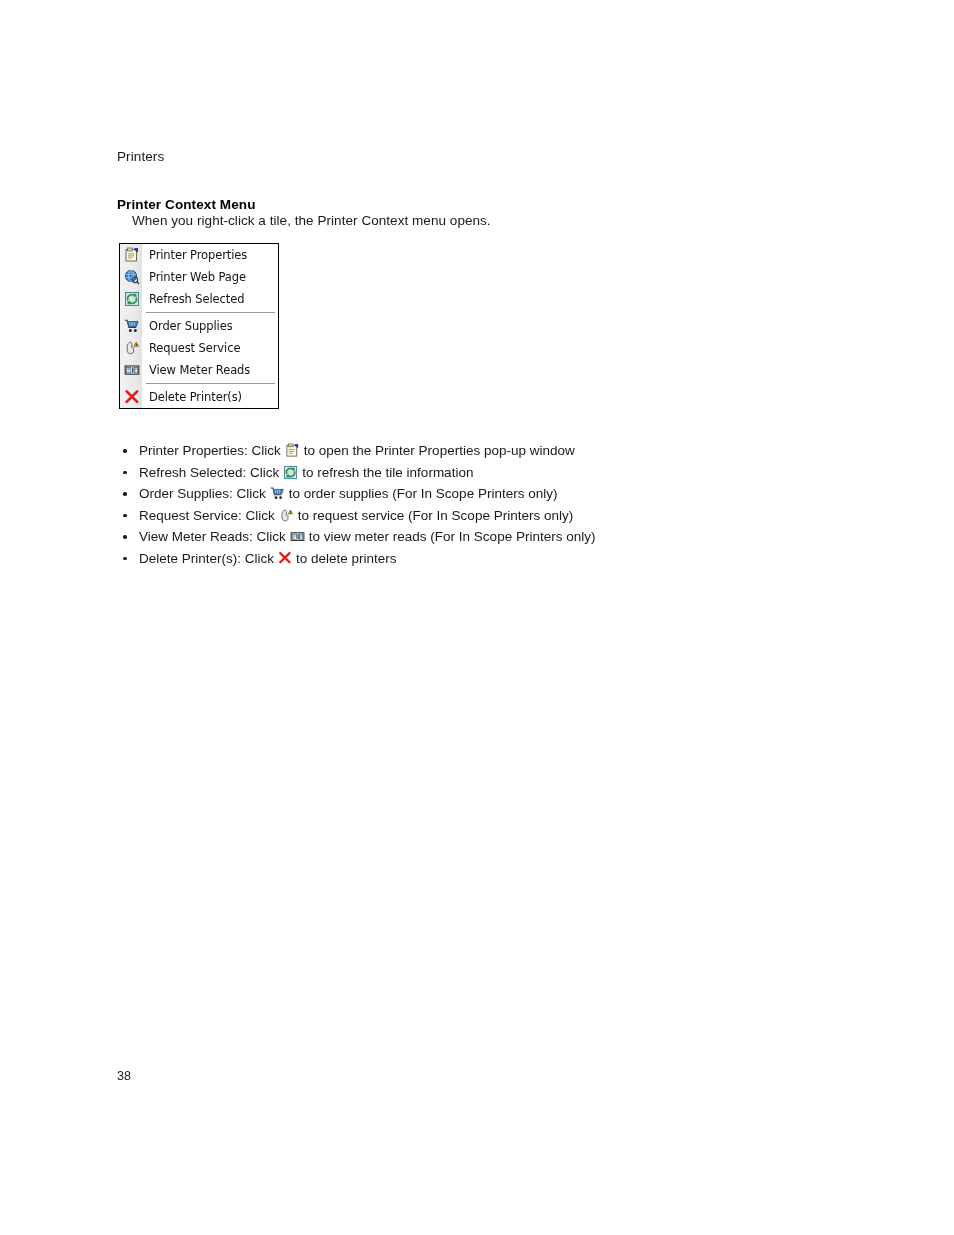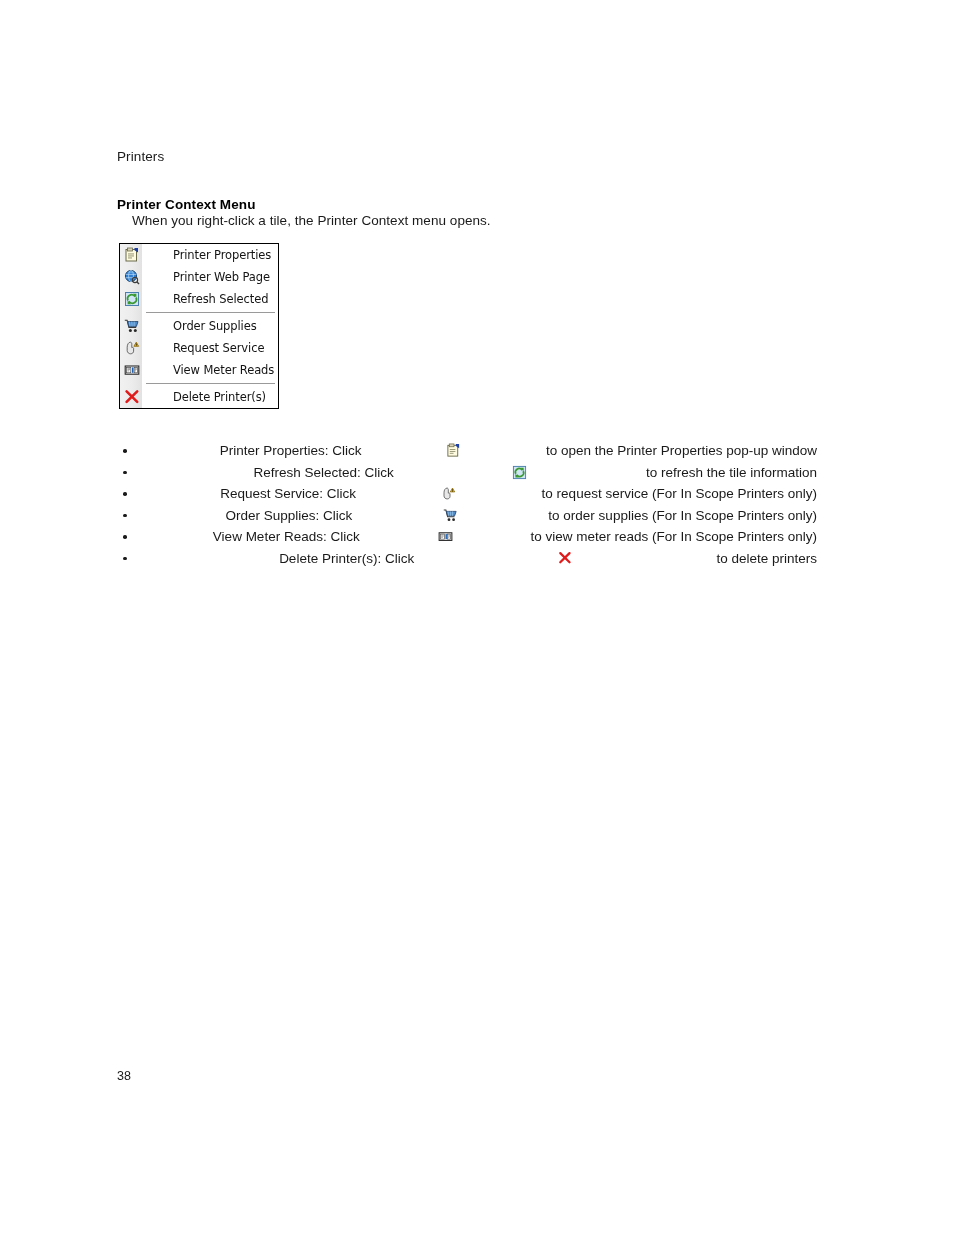--- a/index.html
+++ b/index.html
@@ -76,21 +76,20 @@
   .menu-group {
     position: relative;
     z-index: 2;
   }
   .menu-item {
     display: flex;
     align-items: center;
     height: 22px;
     padding: 0 2px 0 0;
     box-sizing: border-box;
-    gap: 24px;
   }
   .menu-icon-cell {
     width: 24px;
     min-width: 24px;
     height: 22px;
     display: flex;
     align-items: center;
     justify-content: center;
   }
   .menu-label {
@@ -131,21 +130,20 @@
     top: 440px;
     width: 700px;
   }
   .bullet-row {
     display: flex;
     align-items: center;
     height: 21.5px;
     font-size: 13.5px;
     color: #1a1a1a;
     white-space: nowrap;
-    justify-content: space-between;
   }
   .bullet-dot {
     width: 22px;
     min-width: 22px;
     display: flex;
     align-items: center;
     justify-content: flex-start;
     padding-left: 6px;
     box-sizing: border-box;
   }
@@ -336,55 +334,55 @@
           <path d="M3.6 9.4 L3.6 13.2 L7.1 13.2 Z" fill="#3a9a30"></path>
         </svg>
       </span>
       <span class="bullet-text">to refresh the tile information</span>
     </div>
 
     <div class="bullet-row">
       <span class="bullet-dot">
           <i></i>
         </span>
+      <span class="bullet-text">Order Supplies: Click</span>
+      <span class="inline-ico">
+        <svg width="15" height="15" viewBox="0 0 16 16">
+          <path d="M0.8 2.2 H3.1 L4.9 9.4 H12.2" fill="none" stroke="#3a3a3a" stroke-width="1.1"></path>
+          <path d="M3.6 3.6 H14 L12.4 8.4 H4.8 Z" fill="#4f8fd0" stroke="#26456e" stroke-width="0.9"></path>
+          <path d="M5.4 3.6 L6.1 8.4 M7.8 3.6 L8.1 8.4 M10.2 3.6 L10.1 8.4" stroke="#9cc6ea" stroke-width="0.7"></path>
+          <circle cx="6.4" cy="12.4" r="1.5" fill="#2a2a2a"></circle>
+          <circle cx="11.3" cy="12.4" r="1.5" fill="#2a2a2a"></circle>
+        </svg>
+      </span>
+      <span class="bullet-text">to order supplies (For In Scope Printers only)</span>
+    </div>
+
+    <div class="bullet-row">
+      <span class="bullet-dot">
+          <i></i>
+        </span>
       <span class="bullet-text">Request Service: Click</span>
       <span class="inline-ico">
         <svg width="15" height="15" viewBox="0 0 16 16">
           <path d="M3.2 7.2 C3.2 4.4 4.6 2.2 6.4 2.2 C7.4 2.2 7.8 3 7.8 4.2 L7.8 7.6
                    C8.6 7.2 9.6 7.5 9.6 8.4 L9.6 11.2 C9.6 12.6 8.3 13.8 6.6 13.8
                    C4.8 13.8 3.2 12.4 3.2 10.6 Z" fill="#e8e8e8" stroke="#5a5a5a" stroke-width="0.9"></path>
           <path d="M9.9 6.3 L14.6 6.3 L12.25 2.2 Z" fill="#f2c020" stroke="#8a6a10" stroke-width="0.85"></path>
           <rect x="11.85" y="3.5" width="0.9" height="1.6" fill="#3a2a00"></rect>
           <rect x="11.85" y="5.35" width="0.9" height="0.6" fill="#3a2a00"></rect>
         </svg>
       </span>
       <span class="bullet-text">to request service (For In Scope Printers only)</span>
     </div>
 
     <div class="bullet-row">
       <span class="bullet-dot">
           <i></i>
         </span>
-      <span class="bullet-text">Order Supplies: Click</span>
-      <span class="inline-ico">
-        <svg width="15" height="15" viewBox="0 0 16 16">
-          <path d="M0.8 2.2 H3.1 L4.9 9.4 H12.2" fill="none" stroke="#3a3a3a" stroke-width="1.1"></path>
-          <path d="M3.6 3.6 H14 L12.4 8.4 H4.8 Z" fill="#4f8fd0" stroke="#26456e" stroke-width="0.9"></path>
-          <path d="M5.4 3.6 L6.1 8.4 M7.8 3.6 L8.1 8.4 M10.2 3.6 L10.1 8.4" stroke="#9cc6ea" stroke-width="0.7"></path>
-          <circle cx="6.4" cy="12.4" r="1.5" fill="#2a2a2a"></circle>
-          <circle cx="11.3" cy="12.4" r="1.5" fill="#2a2a2a"></circle>
-        </svg>
-      </span>
-      <span class="bullet-text">to order supplies (For In Scope Printers only)</span>
-    </div>
-
-    <div class="bullet-row">
-      <span class="bullet-dot">
-          <i></i>
-        </span>
       <span class="bullet-text">View Meter Reads: Click</span>
       <span class="inline-ico">
         <svg width="15" height="15" viewBox="0 0 16 16">
           <rect x="1.2" y="4" width="13.6" height="8.2" fill="#f4f4f4" stroke="#2a2a2a" stroke-width="1.1"></rect>
           <rect x="2.6" y="5.4" width="4.2" height="5.4" fill="#ffffff" stroke="#4a4a4a" stroke-width="0.7"></rect>
           <rect x="8.0" y="5.4" width="1.5" height="5.4" fill="#1c62b4"></rect>
           <rect x="10.2" y="5.4" width="3.2" height="5.4" fill="#ffffff" stroke="#4a4a4a" stroke-width="0.7"></rect>
           <path d="M3.4 6.3 H6 M3.4 7.6 H6 M3.4 8.9 H5.2" stroke="#5a5a5a" stroke-width="0.6"></path>
           <path d="M10.9 6.3 H12.7 M10.9 7.6 H12.7 M10.9 8.9 H12" stroke="#5a5a5a" stroke-width="0.6"></path>
         </svg>

